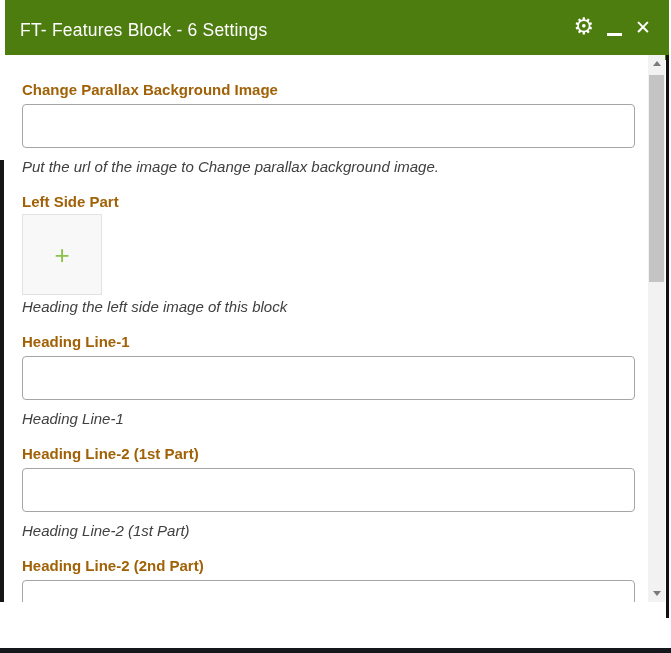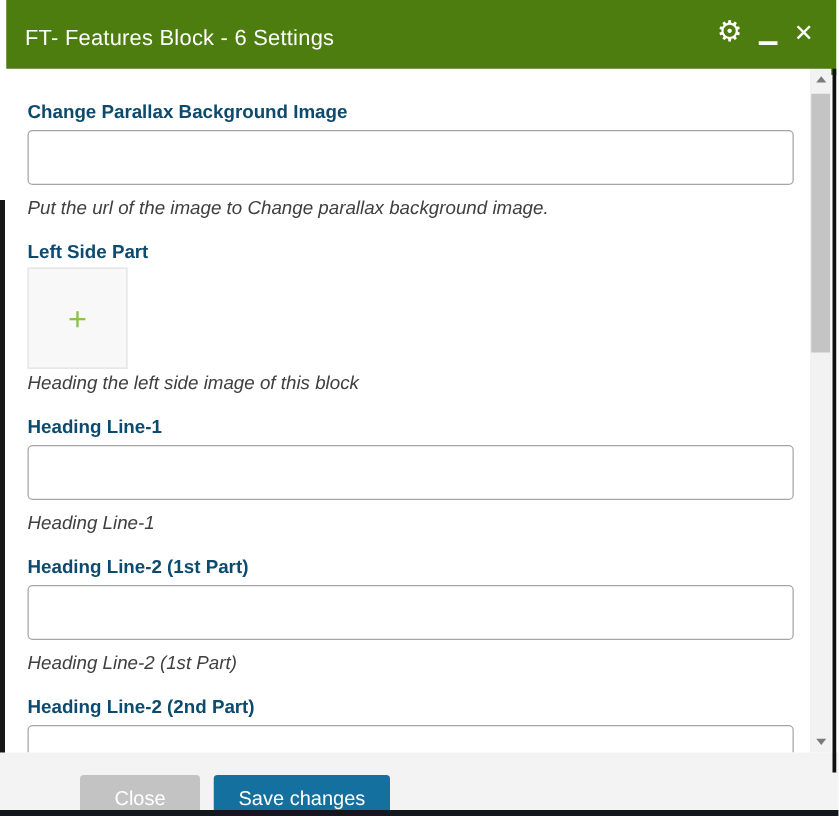--- a/index.html
+++ b/index.html
@@ -32,21 +32,21 @@
              transform: translateY(7px); }
   .tb-close { font-size: 19px; font-weight: 700; }
 
   
   .content {
     position: absolute; left: 0; top: 55px; width: 648px; height: 547px;
     background: #fff; padding: 27px 13px 0 22px; overflow: hidden;
   }
   .field { margin-bottom: 18px; }
   .field-label {
-    display: block; font-size: 15px; font-weight: 700; color: #0c4a6e;
+    display: block; font-size: 15px; font-weight: 700; color: #a16207;
     line-height: 15px; margin-bottom: 7px; font-stretch: condensed;
   }
   .text-input {
     display: block; width: 100%; height: 44px;
     border: 1px solid #a5a5a5; border-radius: 4px; background: #fff;
     font-size: 15px; padding: 0 10px; color: #333; outline: none;
     margin-bottom: 10px;
   }
   .field-help {
     font-size: 15px; font-style: italic; color: #404040;
@@ -154,22 +154,18 @@
   <div class="scrollbar">
     <div class="sb-btn sb-up">
       <div class="tri-up"></div>
     </div>
     <div class="sb-thumb"></div>
     <div class="sb-btn sb-down">
       <div class="tri-down"></div>
     </div>
   </div>
 
-  <div class="footer">
-    <button class="btn btn-close">Close</button>
-    <button class="btn btn-save">Save changes</button>
-  </div>
 
   <div class="edge-left"></div>
   <div class="edge-right"></div>
   <div class="edge-bottom"></div>
 
 </div>
 
 </body></html>

